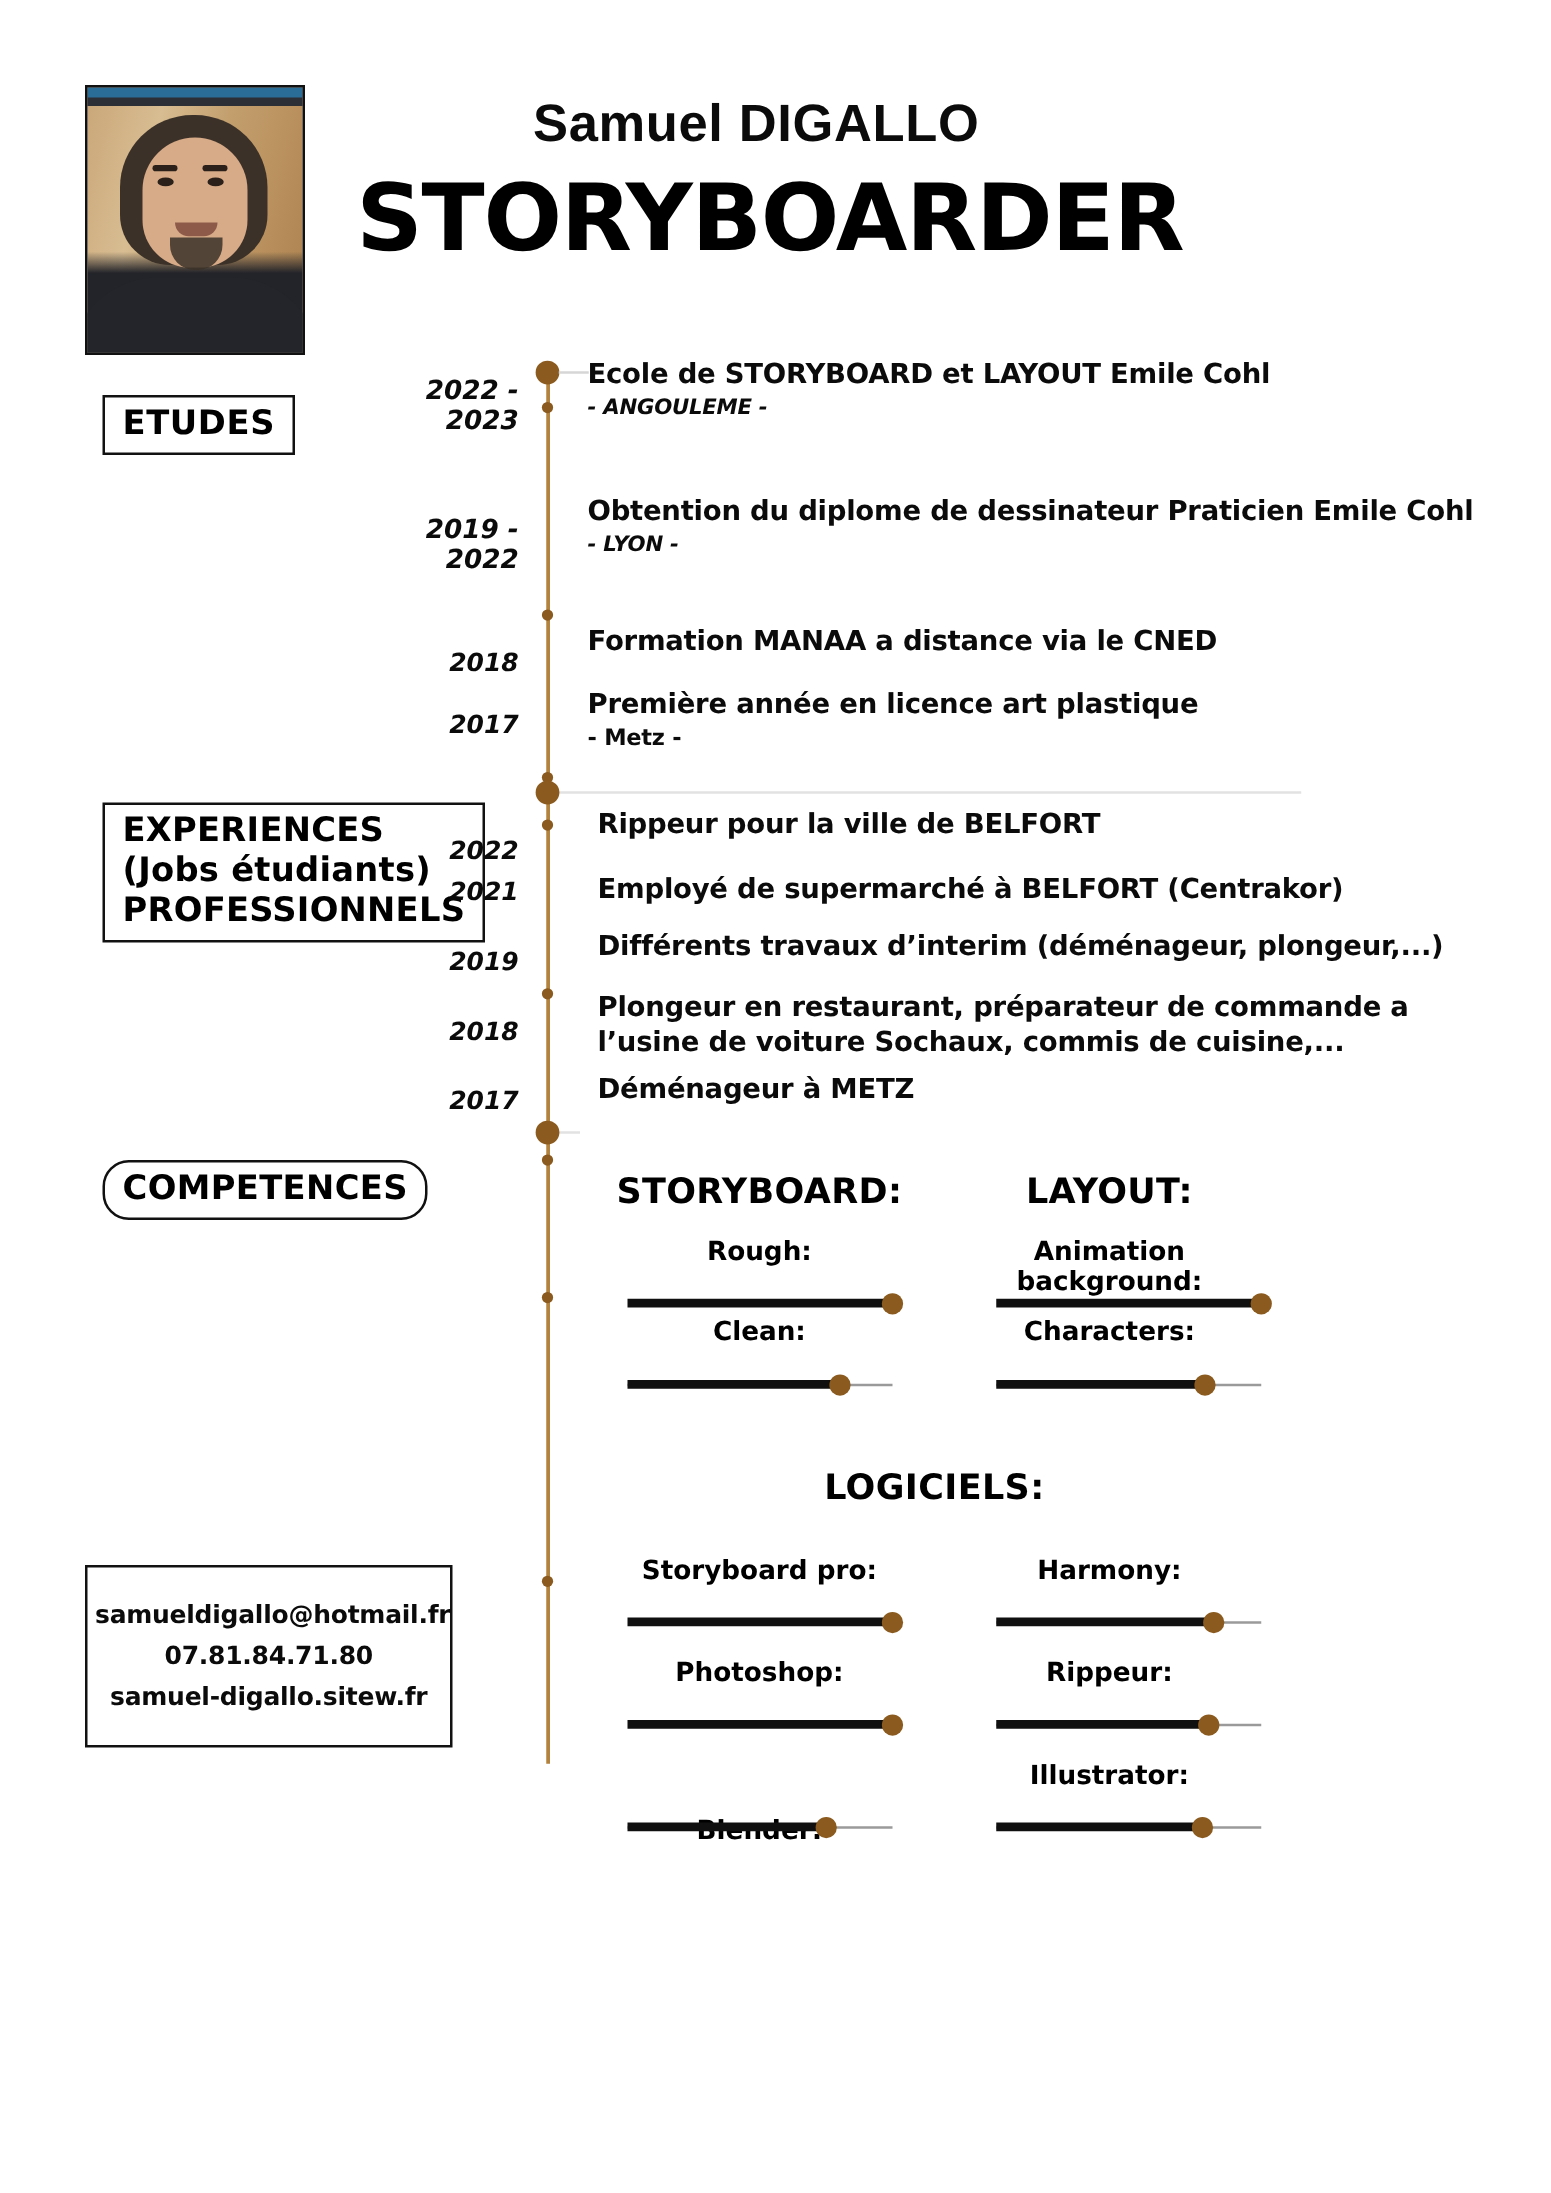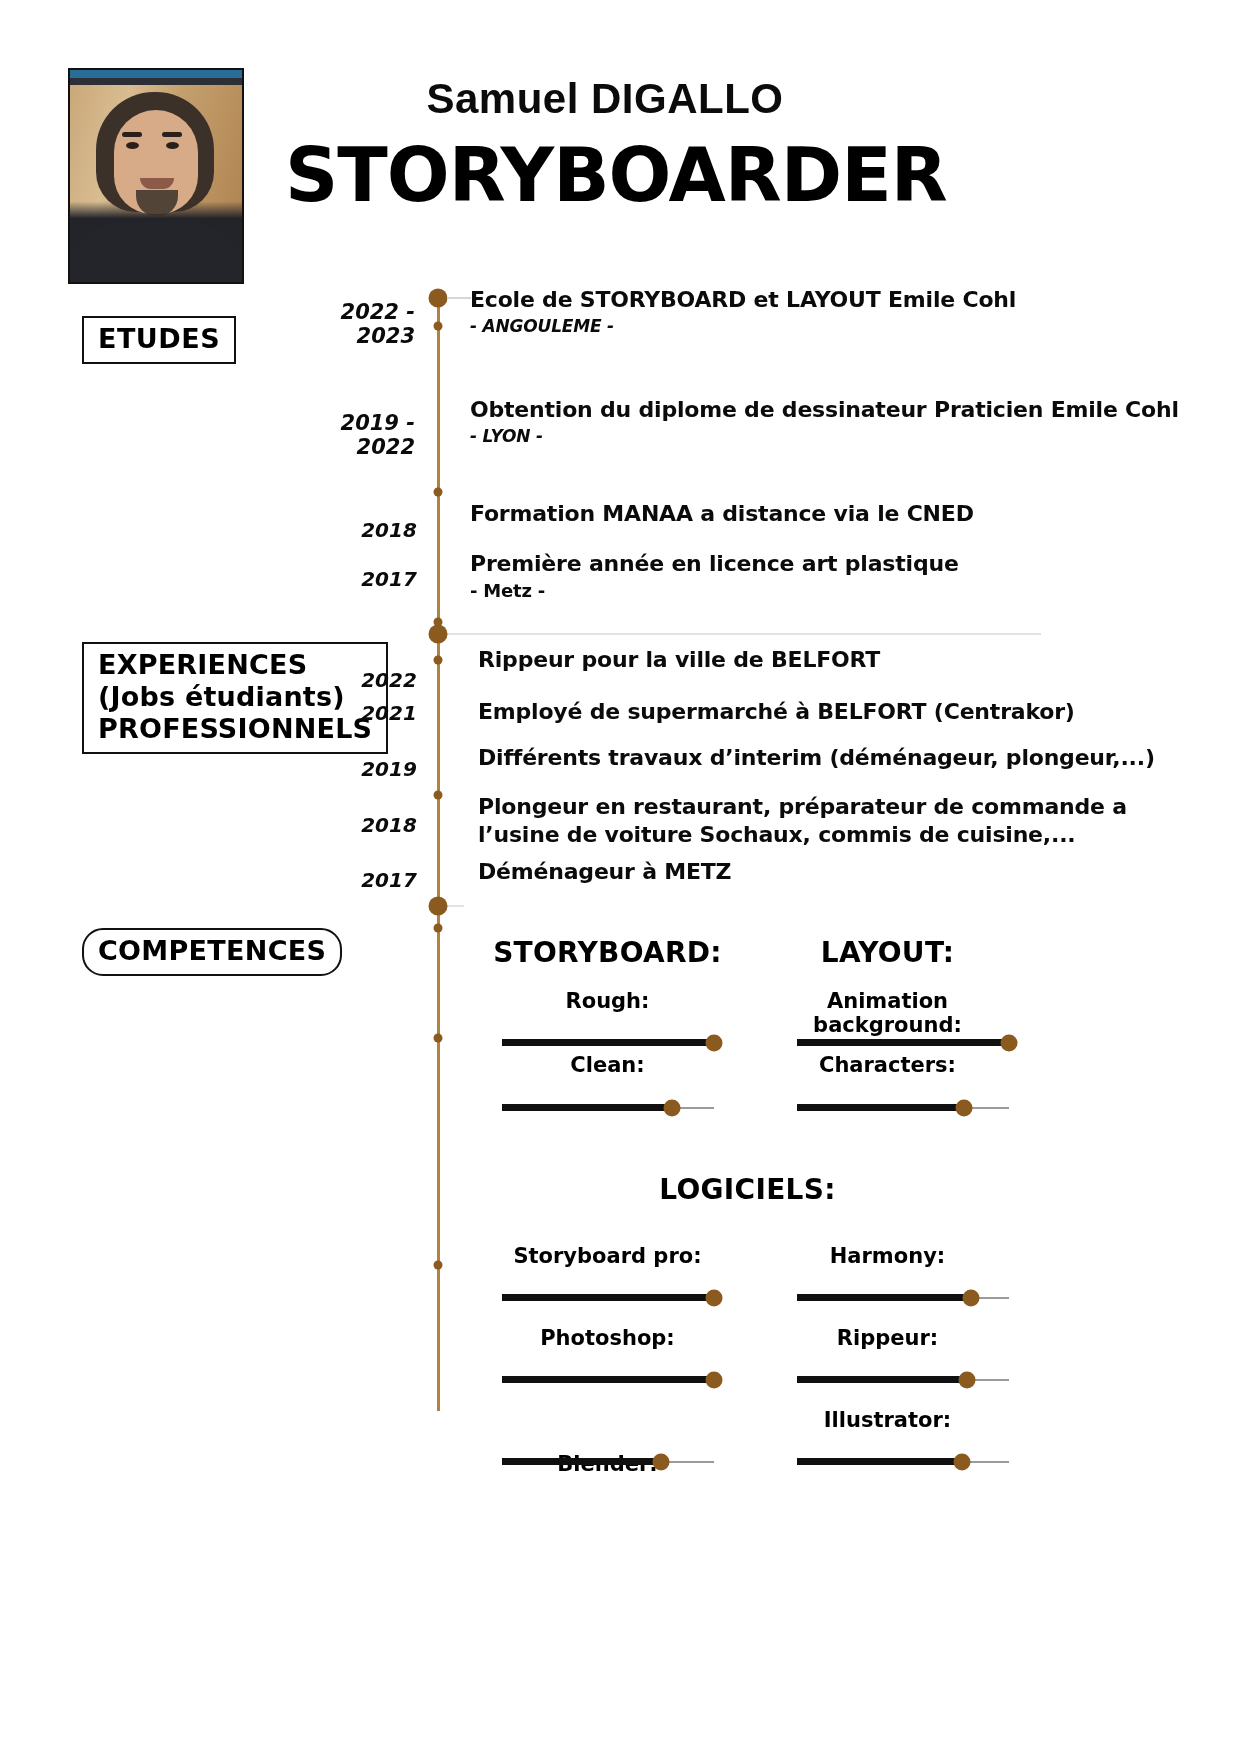--- a/index.html
+++ b/index.html
@@ -92,21 +92,21 @@
     position:absolute;height:2px;background:#e2e2e2;
   }
 
   
   .year{
     position:absolute;text-align:right;
     font-family:"DejaVu Sans", sans-serif;
     font-style:italic;font-weight:bold;color:#0b0b0b;
   }
   .year.wide{width:130px;left:285px;font-size:21px;}
-  .year.narrow{width:80px;left:349px;font-size:20px;text-align:center;}
+  .year.narrow{width:80px;left:335px;font-size:20px;}
 
   .entry{
     position:absolute;left:470px;
     font-family:"DejaVu Sans", sans-serif;
     font-weight:bold;color:#0b0b0b;
     font-size:22px;line-height:1.25;
     letter-spacing:-0.2px;
   }
   .entry .sub{
     display:block;font-size:17px;font-style:italic;margin-top:2px;
@@ -317,14 +317,19 @@
     <div class="bar-knob" style="left: 80%;"></div>
   </div>
 
   <div class="skill-label" style="left:760px;top:1408px;width:255px;">Illustrator:</div>
   <div class="bar-wrap" id="bar-lg-r2" style="left:797px;top:1454px;width:212px;">
     <div class="bar-track" style="background: rgb(154, 154, 154);"></div>
     <div class="bar-fill" style="width: 78%;"></div>
     <div class="bar-knob" style="left: 78%;"></div>
   </div>
 
+  <div class="contact">
+    <div>samueldigallo@hotmail.fr</div>
+    <div>07.81.84.71.80</div>
+    <div>samuel-digallo.sitew.fr</div>
+  </div>
 
 </div>
 
 </body></html>

